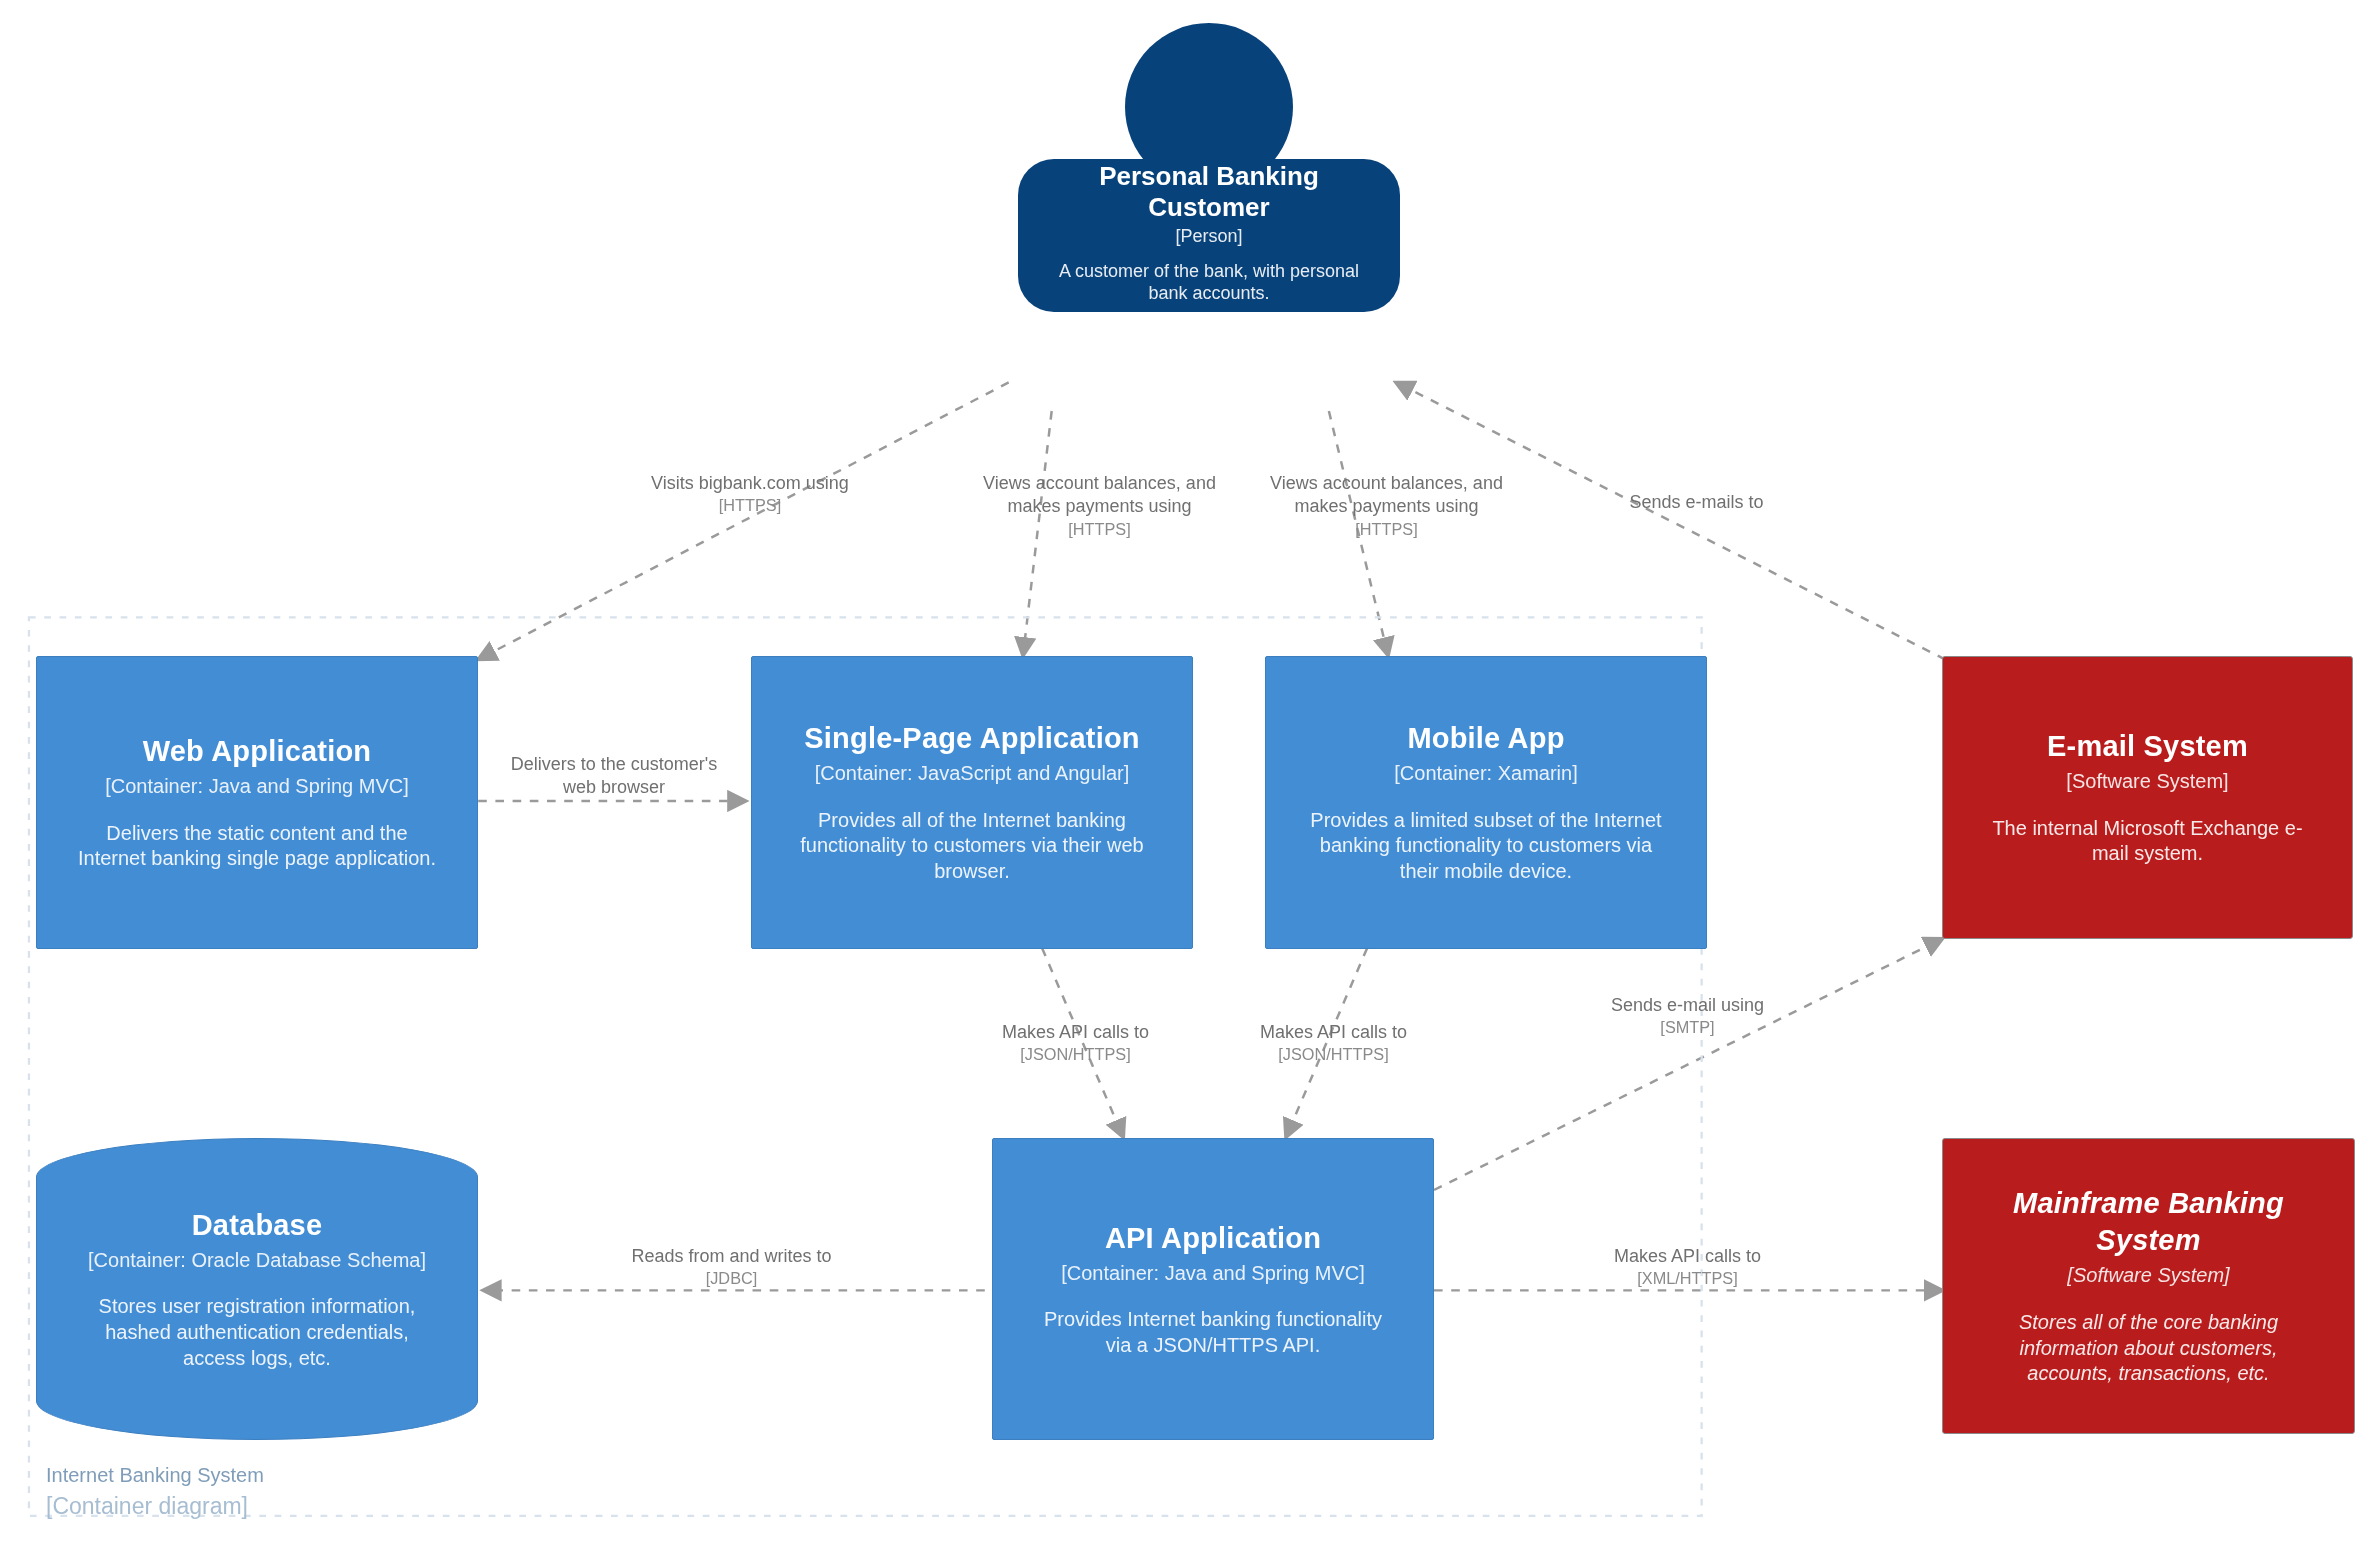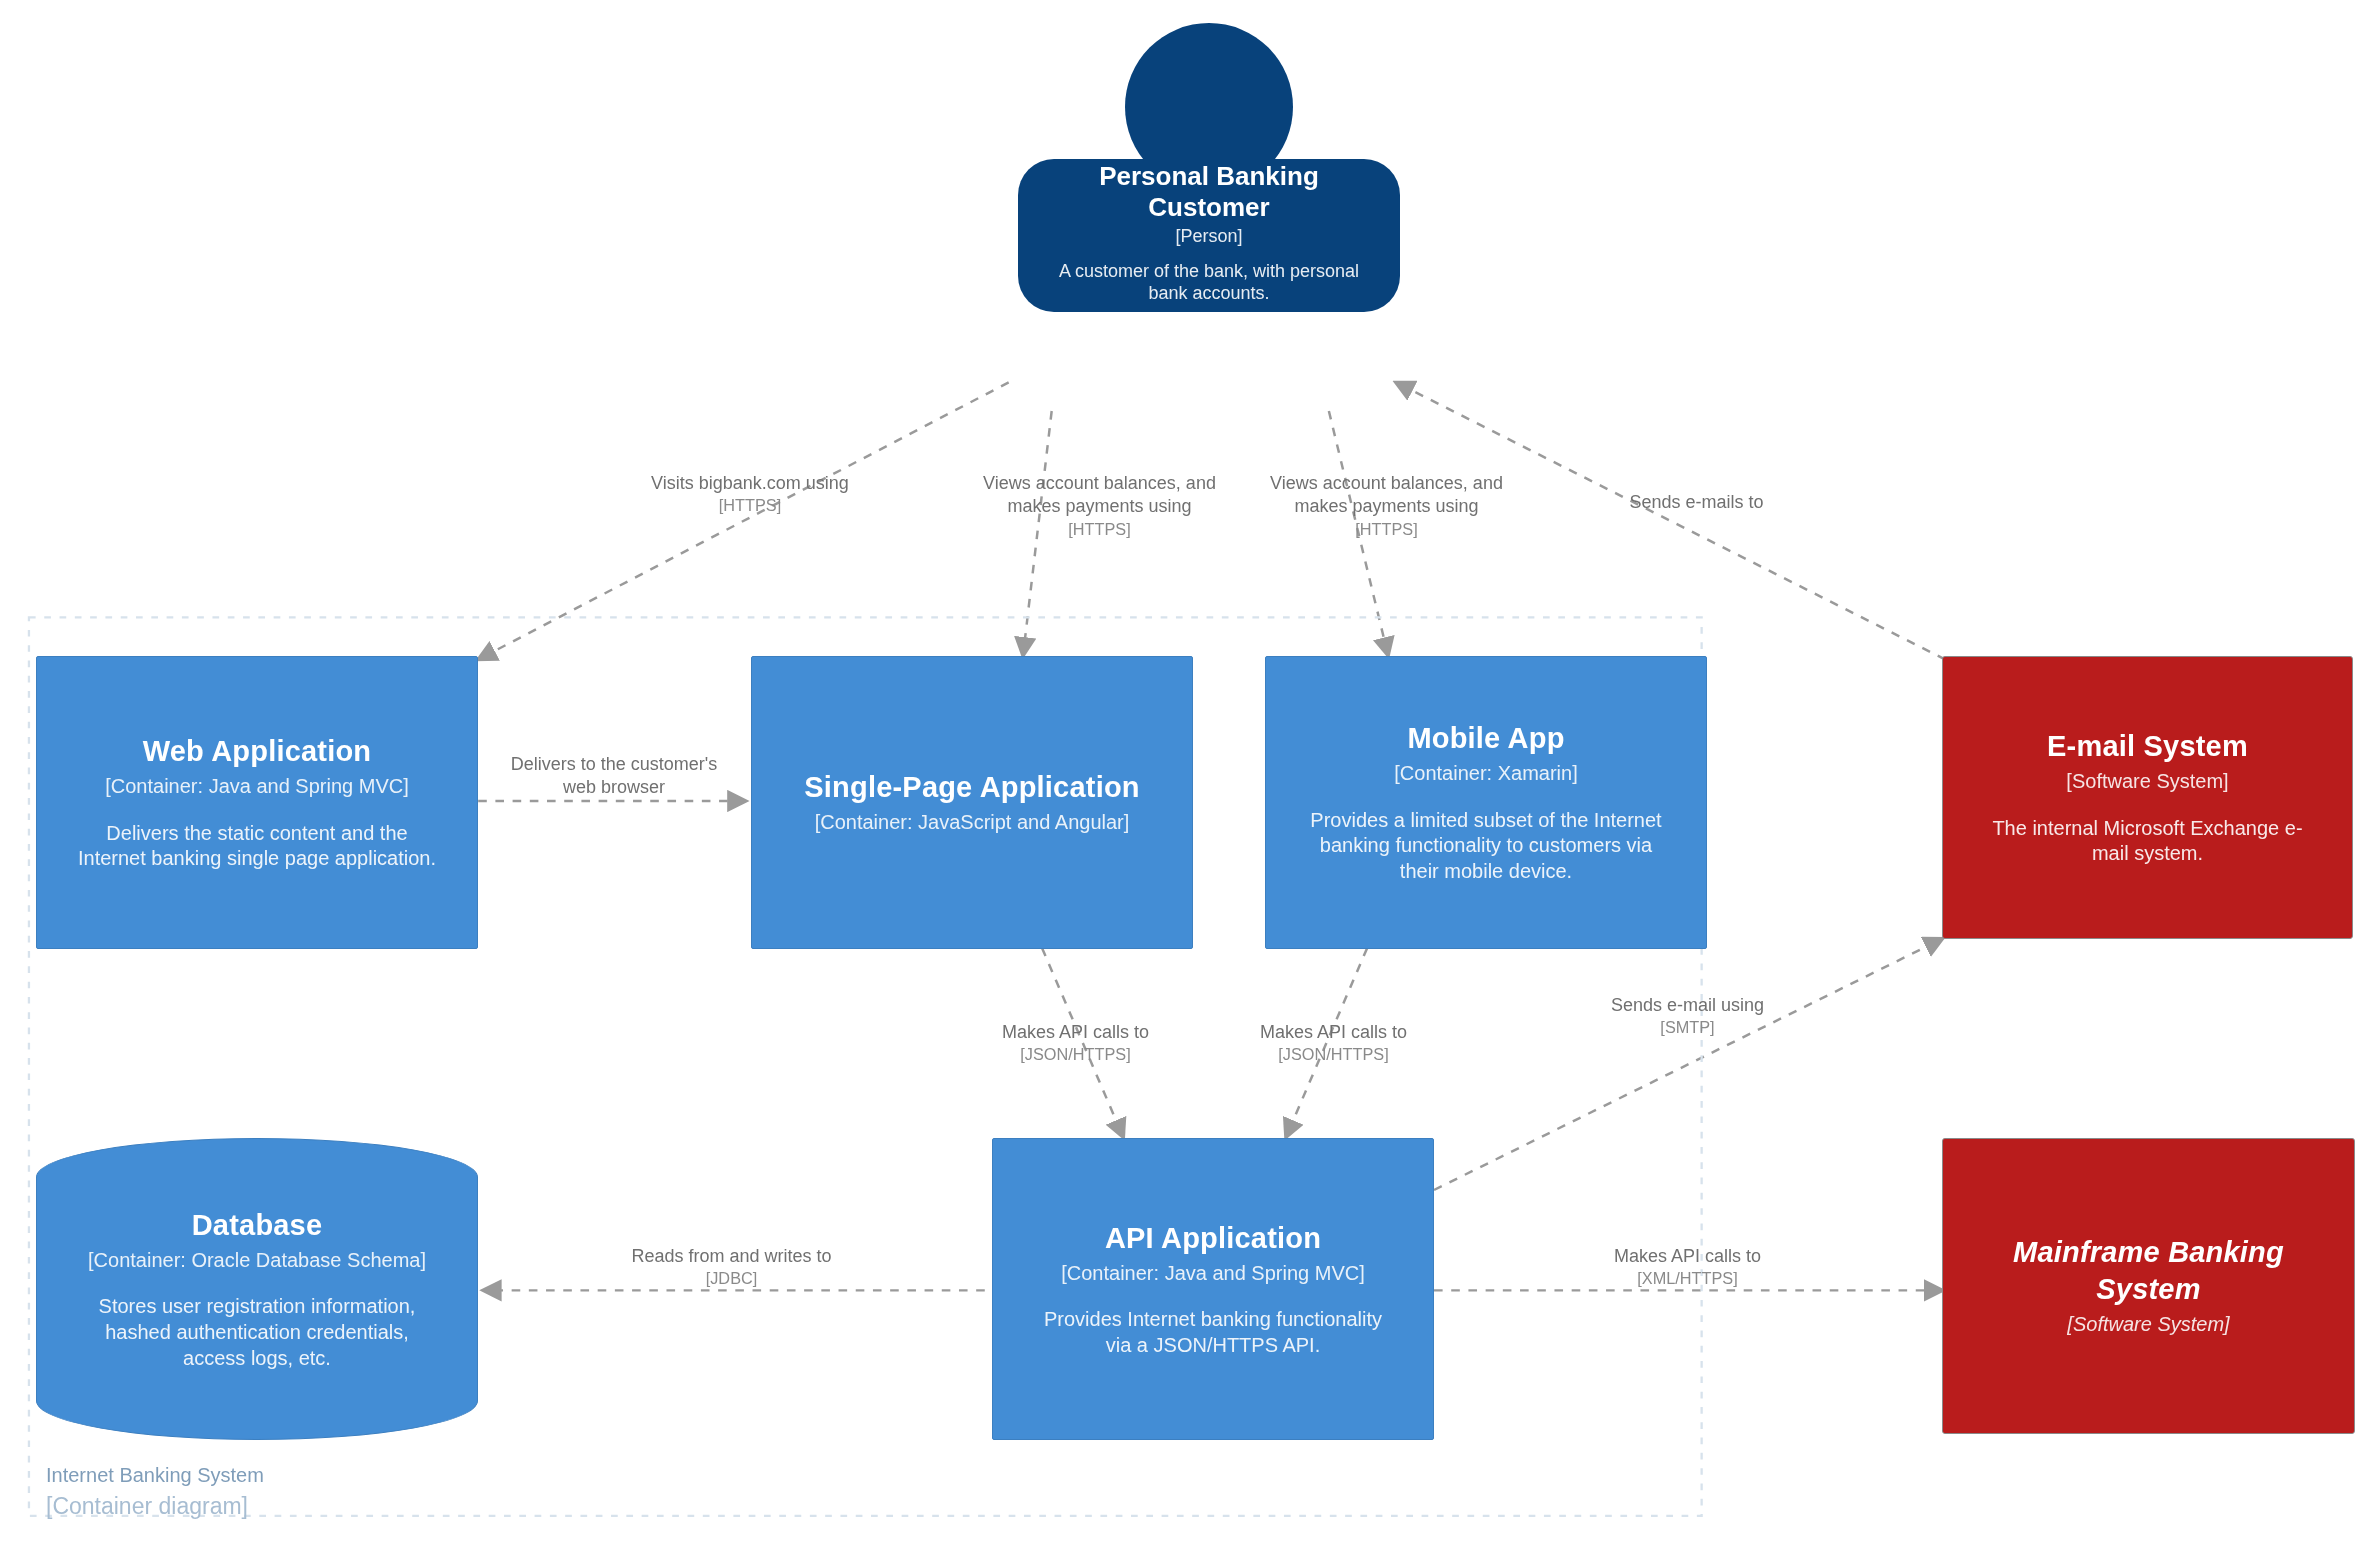--- a/index.html
+++ b/index.html
@@ -189,20 +189,21 @@
 
   <div class="node container-box" style="left:36px; top:656px; width:442px; height:293px;">
     <div class="n-name">Web Application</div>
     <div class="n-tech">[Container: Java and Spring MVC]</div>
     <div class="n-desc">Delivers the static content and the Internet banking single page application.</div>
   </div>
 
   <div class="node container-box" style="left:751px; top:656px; width:442px; height:293px;">
     <div class="n-name">Single-Page Application</div>
     <div class="n-tech">[Container: JavaScript and Angular]</div>
+    <div class="n-desc">Provides all of the Internet banking functionality to customers via their web browser.</div>
   </div>
 
   <div class="node container-box" style="left:1265px; top:656px; width:442px; height:293px;">
     <div class="n-name">Mobile App</div>
     <div class="n-tech">[Container: Xamarin]</div>
     <div class="n-desc">Provides a limited subset of the Internet banking functionality to customers via their mobile device.</div>
   </div>
 
   <div class="node external-box" style="left:1942px; top:656px; width:411px; height:283px;">
     <div class="n-name">E-mail System</div>
@@ -218,20 +219,21 @@
 
   <div class="node container-box" style="left:992px; top:1138px; width:442px; height:302px;">
     <div class="n-name">API Application</div>
     <div class="n-tech">[Container: Java and Spring MVC]</div>
     <div class="n-desc">Provides Internet banking functionality via a JSON/HTTPS API.</div>
   </div>
 
   <div class="node external-box" style="left:1942px; top:1138px; width:413px; height:296px;font-style:italic;">
     <div class="n-name">Mainframe Banking System</div>
     <div class="n-tech">[Software System]</div>
+    <div class="n-desc">Stores all of the core banking information about customers, accounts, transactions, etc.</div>
   </div>
 
   <div class="edge-label" style="left:621px; top:472px; width:258px;">
     <div>Visits bigbank.com using</div>
     <div class="el-tech">[HTTPS]</div>
   </div>
 
   <div class="edge-label" style="left:956px; top:472px; width:287px;">
     <div>Views account balances, and makes payments using</div>
     <div class="el-tech">[HTTPS]</div>

